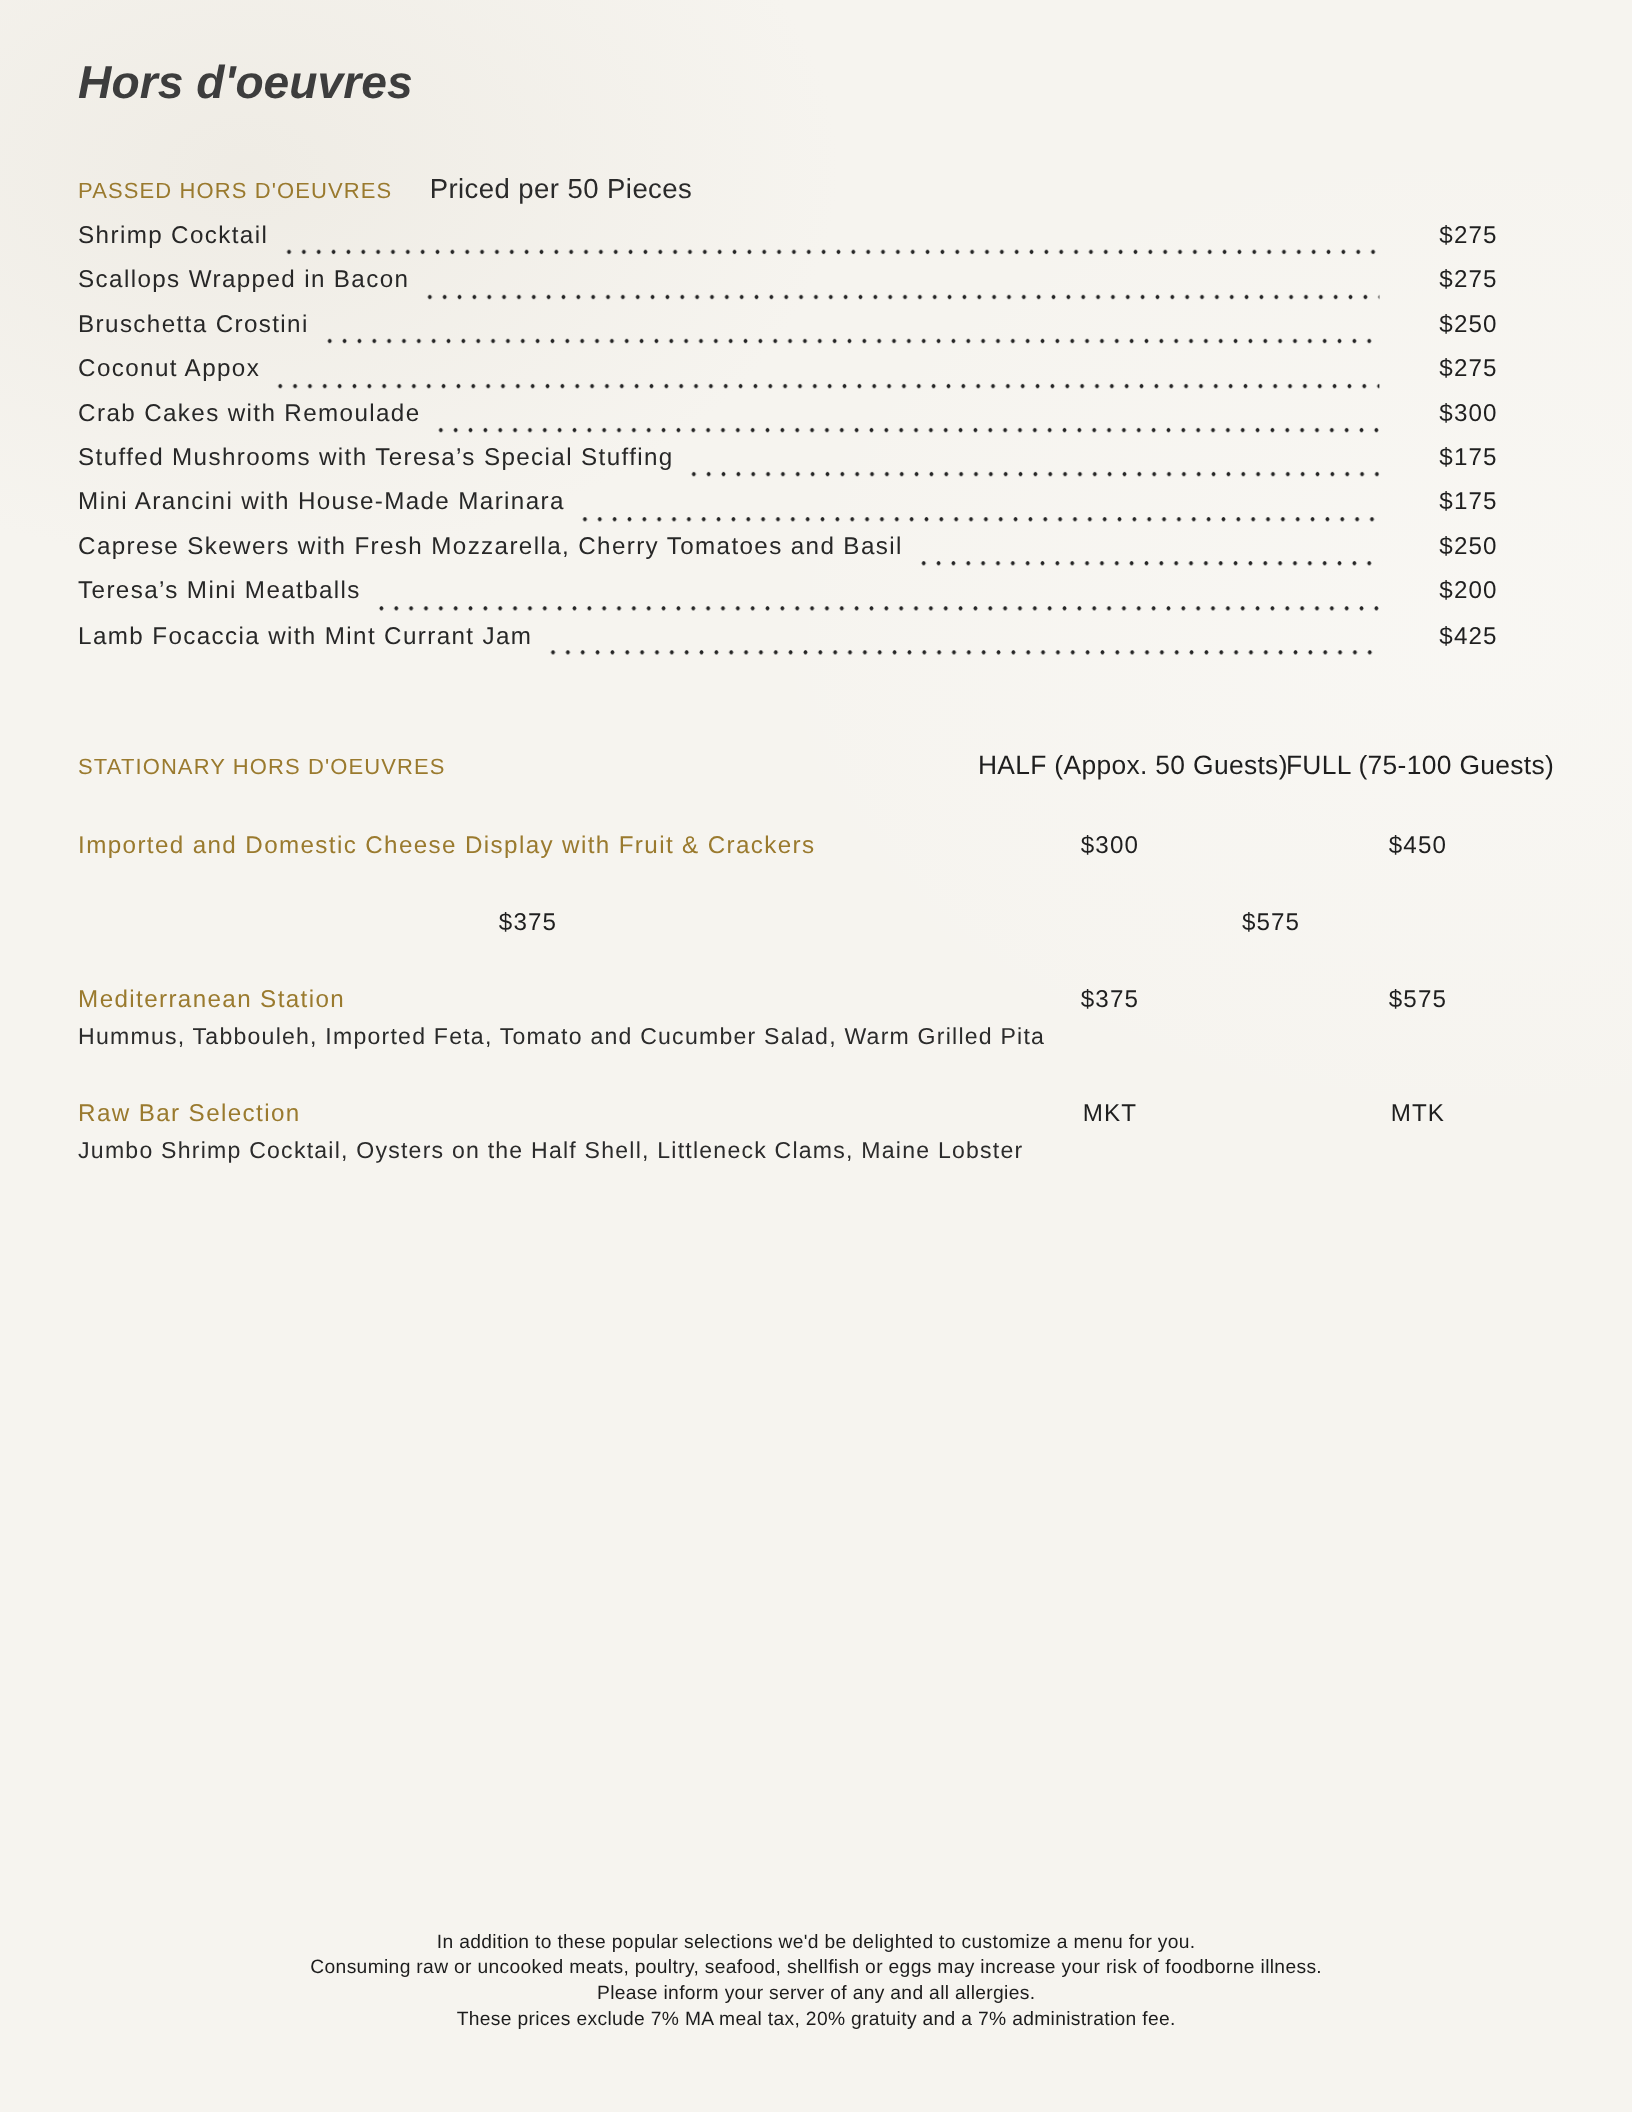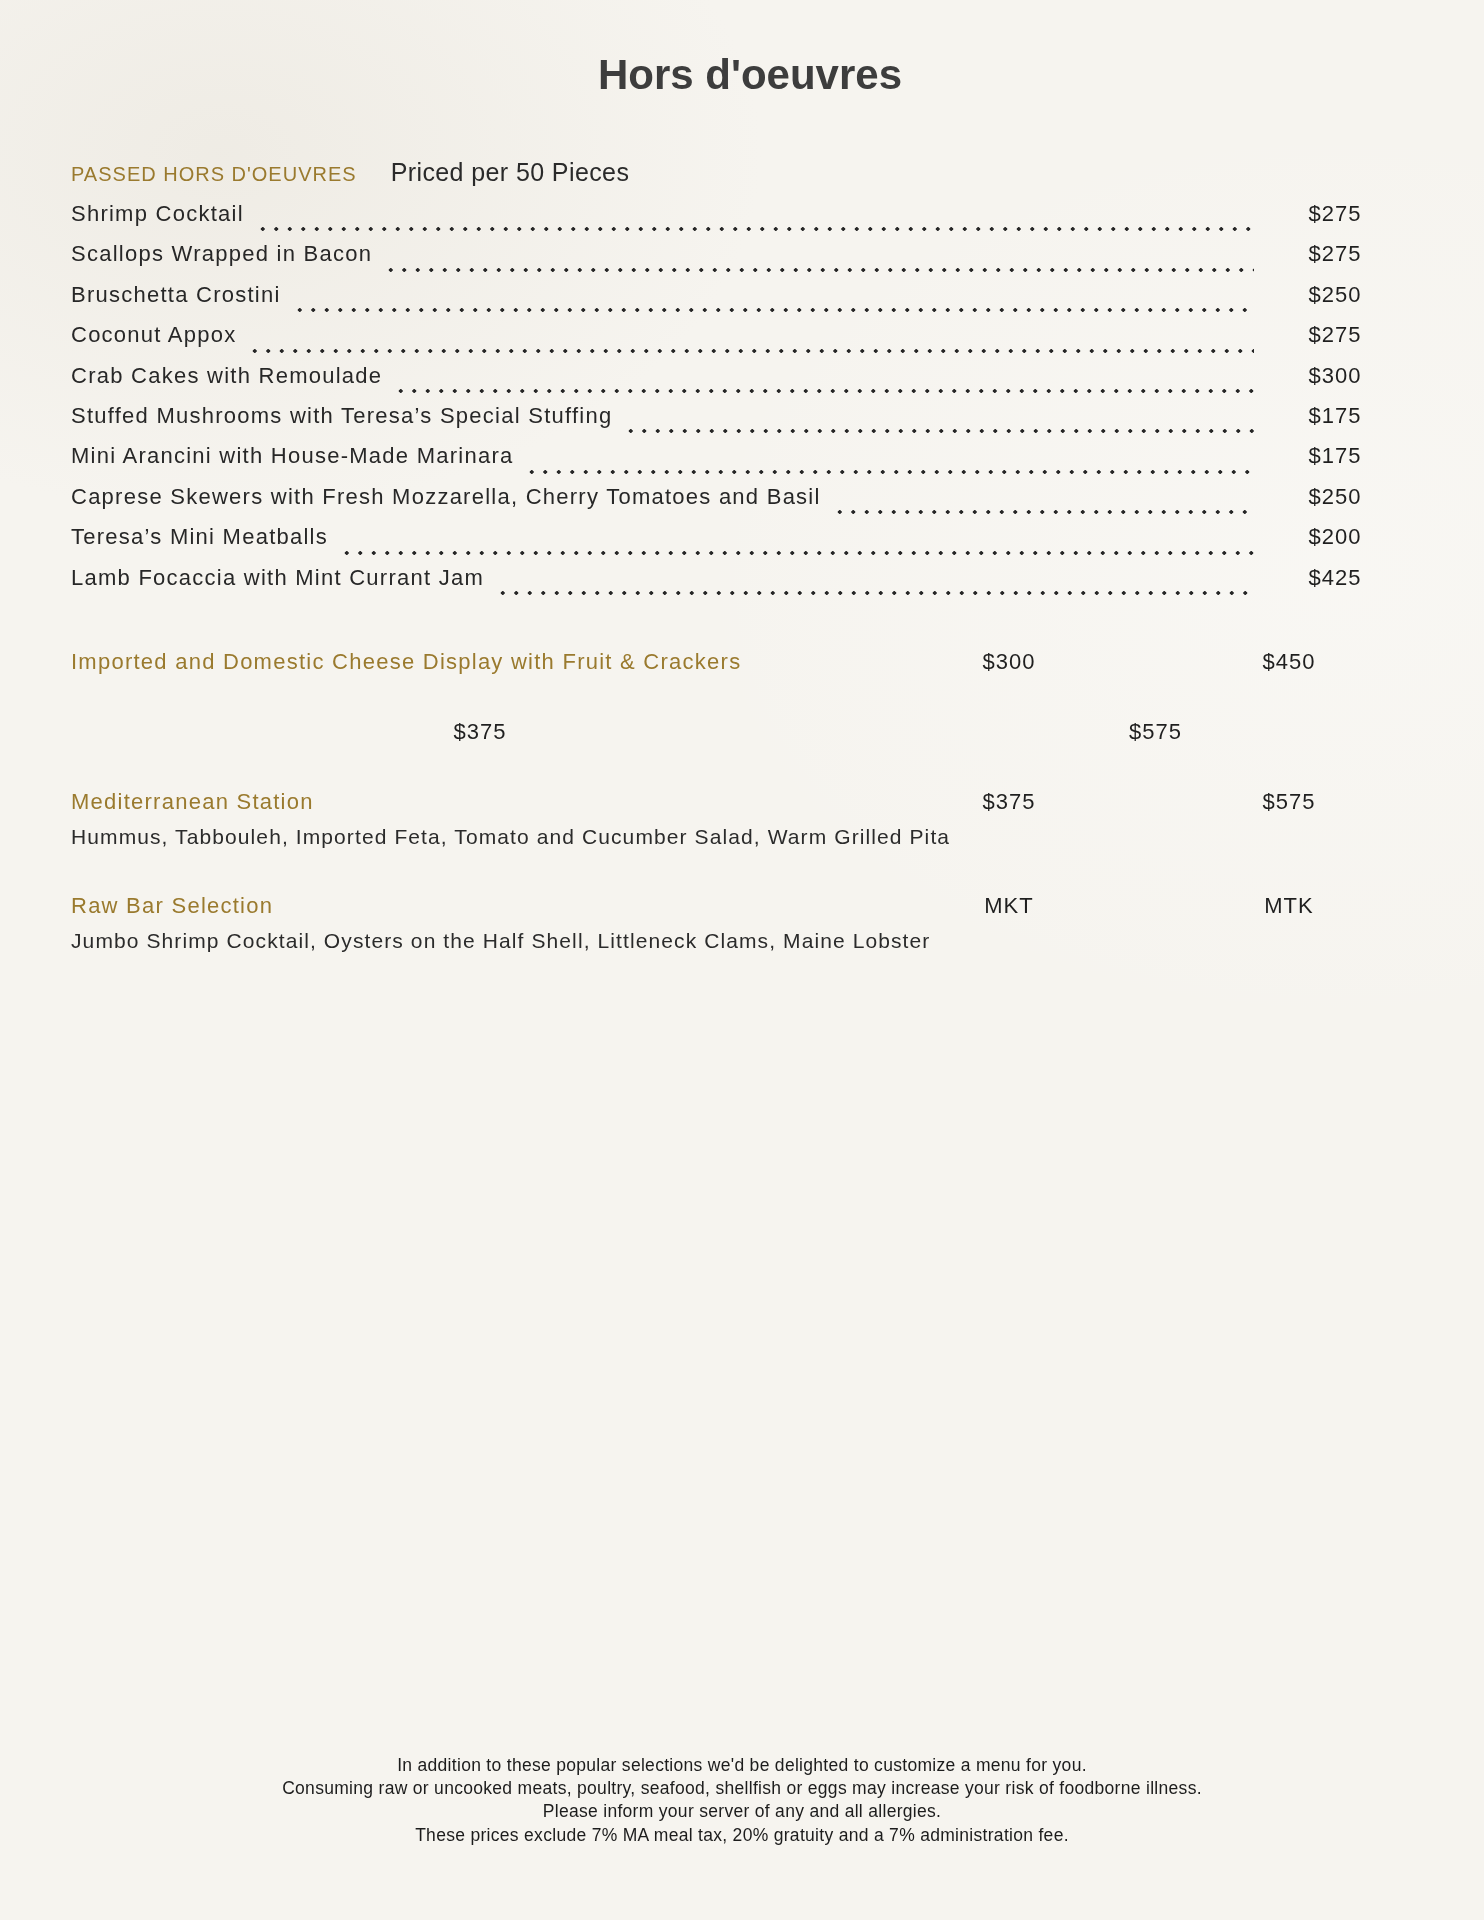--- a/index.html
+++ b/index.html
@@ -19,26 +19,26 @@
       #f6f4ef;
     color: #272727;
     overflow: hidden;
     box-sizing: border-box;
     padding: 0 55px 0 71px;
   }
   
   .menu-title {
     margin: 0;
     padding-top: 54px;
-    text-align: center;
     font-size: 42px;
     line-height: 1.0;
     font-weight: 700;
     letter-spacing: 0px;
     color: #3d3d3d;
+    font-style: italic;
   }
   
   .section-head-row {
     display: flex;
     align-items: baseline;
     margin-top: 62px;
   }
   .section-heading {
     font-size: 20px;
     font-weight: 400;
@@ -198,20 +198,27 @@
       <span class="leader-dots"></span>
       <span class="item-price">$200</span>
     </li>
     <li>
       <span class="item-name">Lamb Focaccia with Mint Currant Jam</span>
       <span class="leader-dots"></span>
       <span class="item-price">$425</span>
     </li>
   </ul>
 
+  <div class="st-grid st-header-row">
+    <span class="section-heading">STATIONARY HORS D'OEUVRES</span>
+    <span class="price-col-header">HALF  (Appox. 50 Guests)</span>
+    <span></span>
+    <span class="price-col-header">FULL  (75-100 Guests)</span>
+    <span></span>
+  </div>
 
   <div class="st-item">
     <div class="st-grid">
       <span class="st-item-name">Imported and Domestic Cheese Display with Fruit &amp; Crackers</span>
       <span class="st-price">$300</span>
       <span></span>
       <span class="st-price">$450</span>
       <span></span>
     </div>
   </div>

